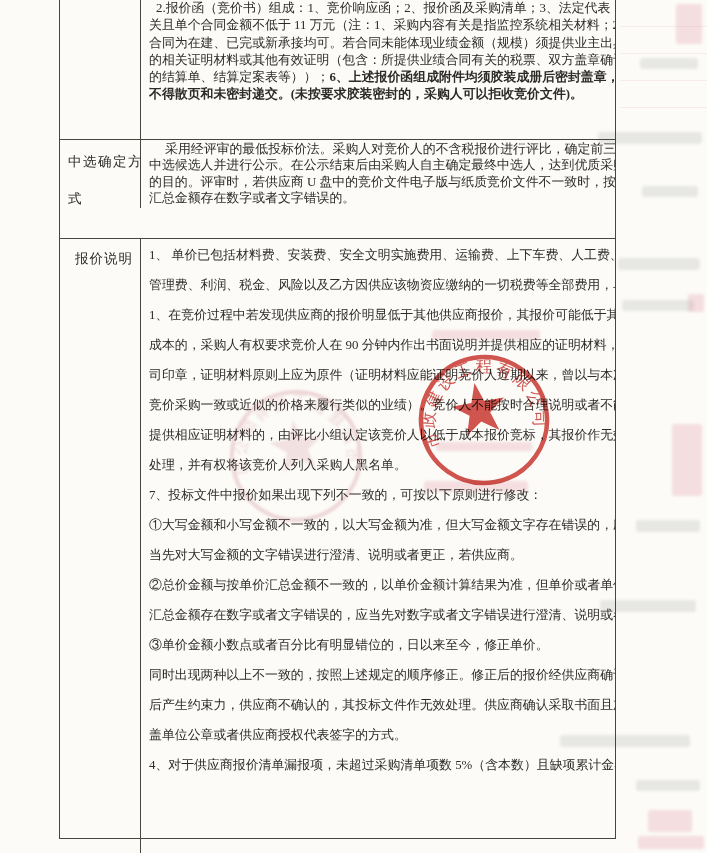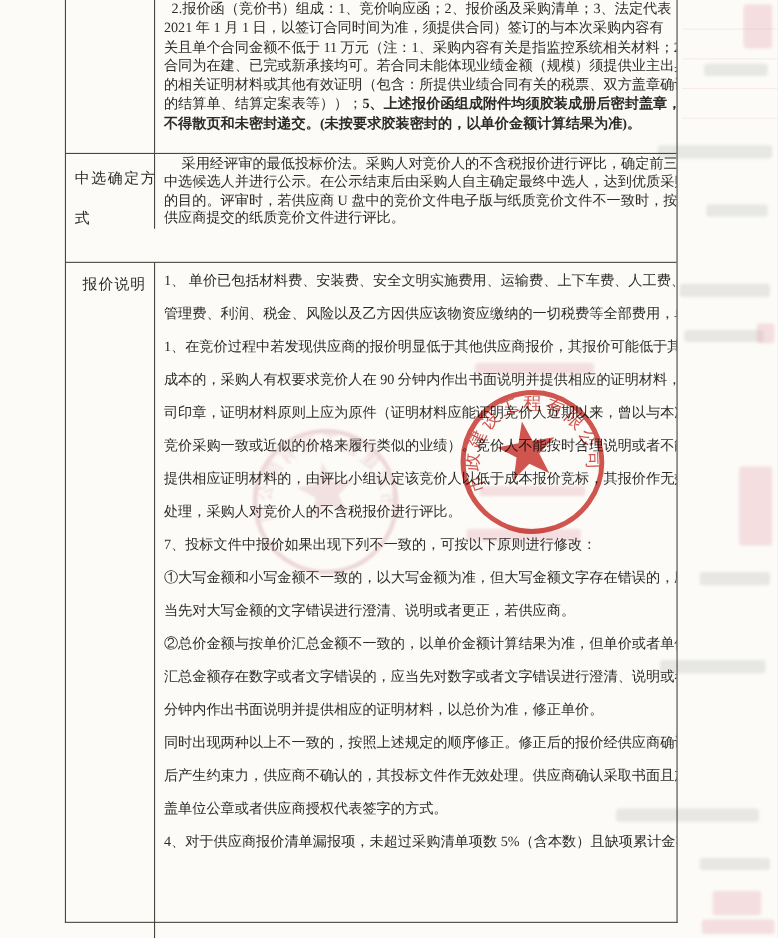--- a/index.html
+++ b/index.html
@@ -78,61 +78,60 @@
   <div class="smudge sm-pink" style="left:432px;top:330px;width:108px;height:10px;"></div>
   <div class="smudge sm-pink" style="left:436px;top:442px;width:96px;height:9px;"></div>
   <div class="smudge sm-pink" style="left:424px;top:481px;width:104px;height:11px;"></div>
 
   <div class="tbl">
 
     <div class="row row-1">
       <div class="cell label-cell"></div>
       <div class="cell content-cell">
           <div class="line"><span>2.报价函（竞价书）组成：1、竞价响应函；2、报价函及采购清单；3、法定代表</span></div>
-          <div class="line"><span>2021 年 1 月 1 日，以签订合同时间为准，须提供合同）签订的与本次采购内容有</span></div>
           <div class="line"><span>关且单个合同金额不低于 11 万元（注：1、采购内容有关是指监控系统相关材料；2、</span></div>
           <div class="line"><span>合同为在建、已完或新承接均可。若合同未能体现业绩金额（规模）须提供业主出具</span></div>
           <div class="line"><span>的相关证明材料或其他有效证明（包含：所提供业绩合同有关的税票、双方盖章确认</span></div>
-          <div class="line"><span>的结算单、结算定案表等））；</span><span class="b">5、上述报价函组成附件均须胶装成册后密封盖章，</span></div>
-          <div class="line"><span class="b">不得散页和未密封递交。(未按要求胶装密封的，以单价金额计算结果为准)。</span></div>
+          <div class="line"><span>的结算单、结算定案表等））；</span><span class="b">6、上述报价函组成附件均须胶装成册后密封盖章，</span></div>
+          <div class="line"><span class="b">不得散页和未密封递交。(未按要求胶装密封的，采购人可以拒收竞价文件)。</span></div>
         </div>
     </div>
 
     <div class="row row-2">
       <div class="cell label-cell">
           <div class="line"><span>中选确定方</span></div>
           <div class="line"><span>式</span></div>
         </div>
       <div class="cell content-cell">
           <div class="line"><span>采用经评审的最低投标价法。采购人对竞价人的不含税报价进行评比，确定前三名</span></div>
           <div class="line"><span>中选候选人并进行公示。在公示结束后由采购人自主确定最终中选人，达到优质采购</span></div>
           <div class="line"><span>的目的。评审时，若供应商 U 盘中的竞价文件电子版与纸质竞价文件不一致时，按照</span></div>
-          <div class="line"><span>供应商提交的纸质竞价文件进行评比。</span></div>
+          <div class="line"><span>汇总金额存在数字或者文字错误的。</span></div>
         </div>
     </div>
 
     <div class="row row-3">
       <div class="cell label-cell">
         <span>报价说明</span>
       </div>
       <div class="cell content-cell">
           <div class="line"><span>1、 单价已包括材料费、安装费、安全文明实施费用、运输费、上下车费、人工费、</span></div>
           <div class="line"><span>管理费、利润、税金、风险以及乙方因供应该物资应缴纳的一切税费等全部费用，单</span></div>
           <div class="line"><span>1、在竞价过程中若发现供应商的报价明显低于其他供应商报价，其报价可能低于其</span></div>
           <div class="line"><span>成本的，采购人有权要求竞价人在 90 分钟内作出书面说明并提供相应的证明材料，</span></div>
           <div class="line"><span>司印章，证明材料原则上应为原件（证明材料应能证明竞价人近期以来，曾以与本次</span></div>
           <div class="line"><span>竞价采购一致或近似的价格来履行类似的业绩）。竞价人不能按时合理说明或者不能</span></div>
           <div class="line"><span>提供相应证明材料的，由评比小组认定该竞价人以低于成本报价竞标，其报价作无效</span></div>
-          <div class="line"><span>处理，采购人对竞价人的不含税报价进行评比。</span></div>
+          <div class="line"><span>处理，并有权将该竞价人列入采购人黑名单。</span></div>
           <div class="line"><span>7、投标文件中报价如果出现下列不一致的，可按以下原则进行修改：</span></div>
           <div class="line"><span>①大写金额和小写金额不一致的，以大写金额为准，但大写金额文字存在错误的，应</span></div>
           <div class="line"><span>当先对大写金额的文字错误进行澄清、说明或者更正，若供应商。</span></div>
           <div class="line"><span>②总价金额与按单价汇总金额不一致的，以单价金额计算结果为准，但单价或者单价</span></div>
           <div class="line"><span>汇总金额存在数字或者文字错误的，应当先对数字或者文字错误进行澄清、说明或者</span></div>
-          <div class="line"><span>分钟内作出书面说明并提供相应的证明材料，以总价为准，修正单价。</span></div>
+          <div class="line"><span>③单价金额小数点或者百分比有明显错位的，日以来至今，修正单价。</span></div>
           <div class="line"><span>同时出现两种以上不一致的，按照上述规定的顺序修正。修正后的报价经供应商确认</span></div>
           <div class="line"><span>后产生约束力，供应商不确认的，其投标文件作无效处理。供应商确认采取书面且加</span></div>
           <div class="line"><span>盖单位公章或者供应商授权代表签字的方式。</span></div>
           <div class="line"><span>4、对于供应商报价清单漏报项，未超过采购清单项数 5%（含本数）且缺项累计金额</span></div>
         </div>
     </div>
 
   </div>
 
   <svg class="seal seal-main" viewBox="-75 -75 150 150">

